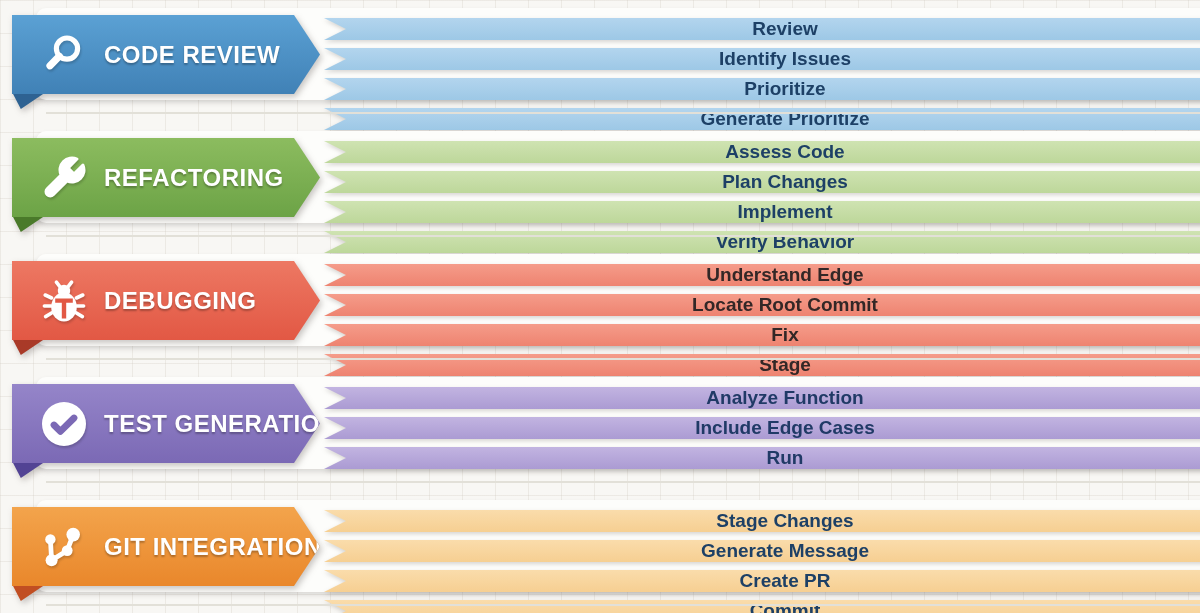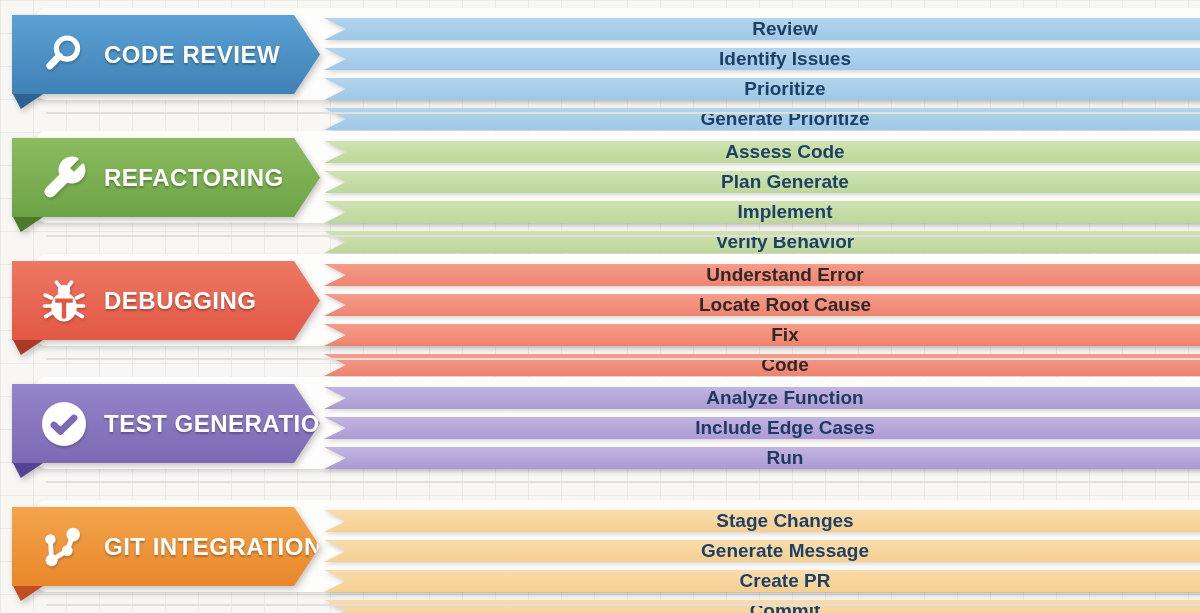--- a/index.html
+++ b/index.html
@@ -109,21 +109,21 @@
         </svg>
       </span>
       <span class="hlabel">REFACTORING</span>
     </div>
   </div>
   <div class="steps">
     <div class="step">
         <span>Assess Code</span>
       </div>
     <div class="step">
-        <span>Plan Generate</span>
+        <span>Plan Changes</span>
       </div>
     <div class="step">
         <span>Implement</span>
       </div>
     <div class="step">
         <span>Verify Behavior</span>
       </div>
   </div>
   <div class="sep"></div>
 </section>
@@ -140,30 +140,30 @@
           <circle cx="12" cy="7" r="3.1" fill="#fff"></circle>
           <ellipse cx="12" cy="15" rx="6.4" ry="7.2" fill="#fff"></ellipse>
           <path d="M7.6 11.8h8.8M12 11.8v9" stroke="currentColor" stroke-width="2.2" fill="none"></path>
         </svg>
       </span>
       <span class="hlabel">DEBUGGING</span>
     </div>
   </div>
   <div class="steps">
     <div class="step">
-        <span>Understand Error</span>
-      </div>
-    <div class="step">
-        <span>Locate Root Cause</span>
+        <span>Understand Edge</span>
+      </div>
+    <div class="step">
+        <span>Locate Root Commit</span>
       </div>
     <div class="step">
         <span>Fix</span>
       </div>
     <div class="step">
-        <span>Code</span>
+        <span>Stage</span>
       </div>
   </div>
   <div class="sep"></div>
 </section>
 
 <section class="row row3" style="--header-top: #9585c9; --header-bottom: #7b69b5; --fold: #524394; --step-top: #c2b4e1; --step-bottom: #ab9bd3; --step-text: #203a66;">
   <div class="strip"></div>
   <div class="head-wrap">
     <div class="fold"></div>
     <div class="header">

